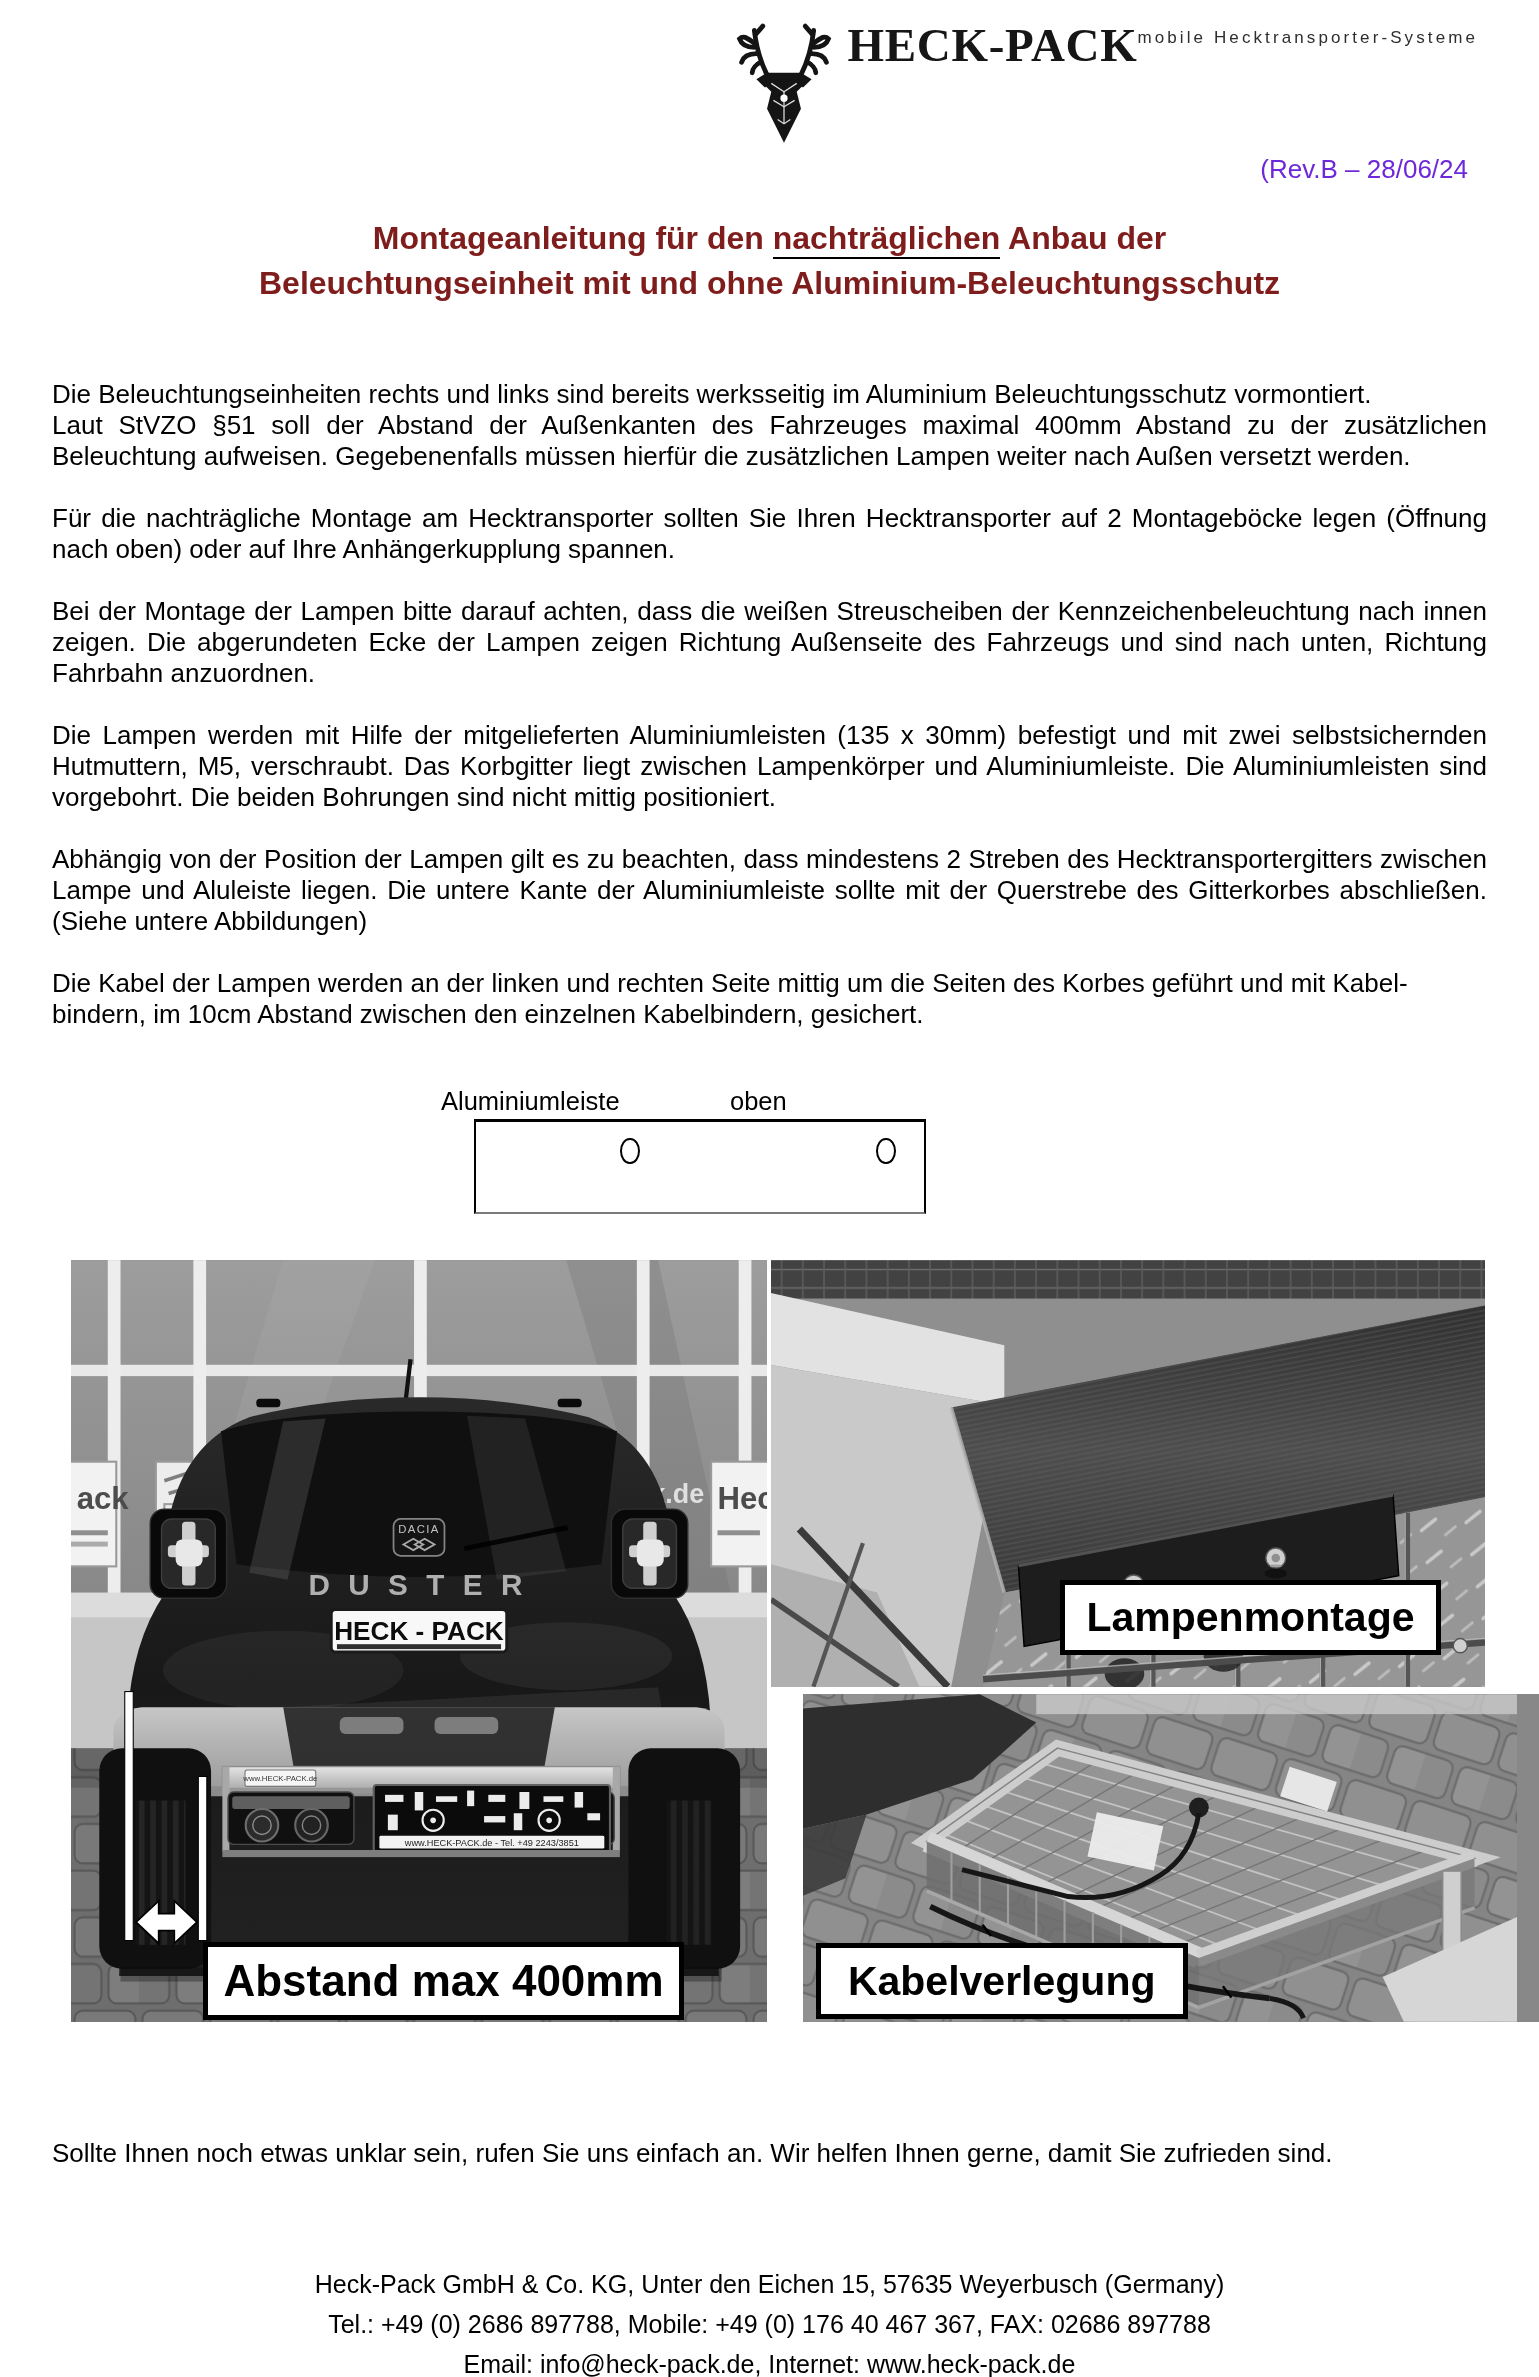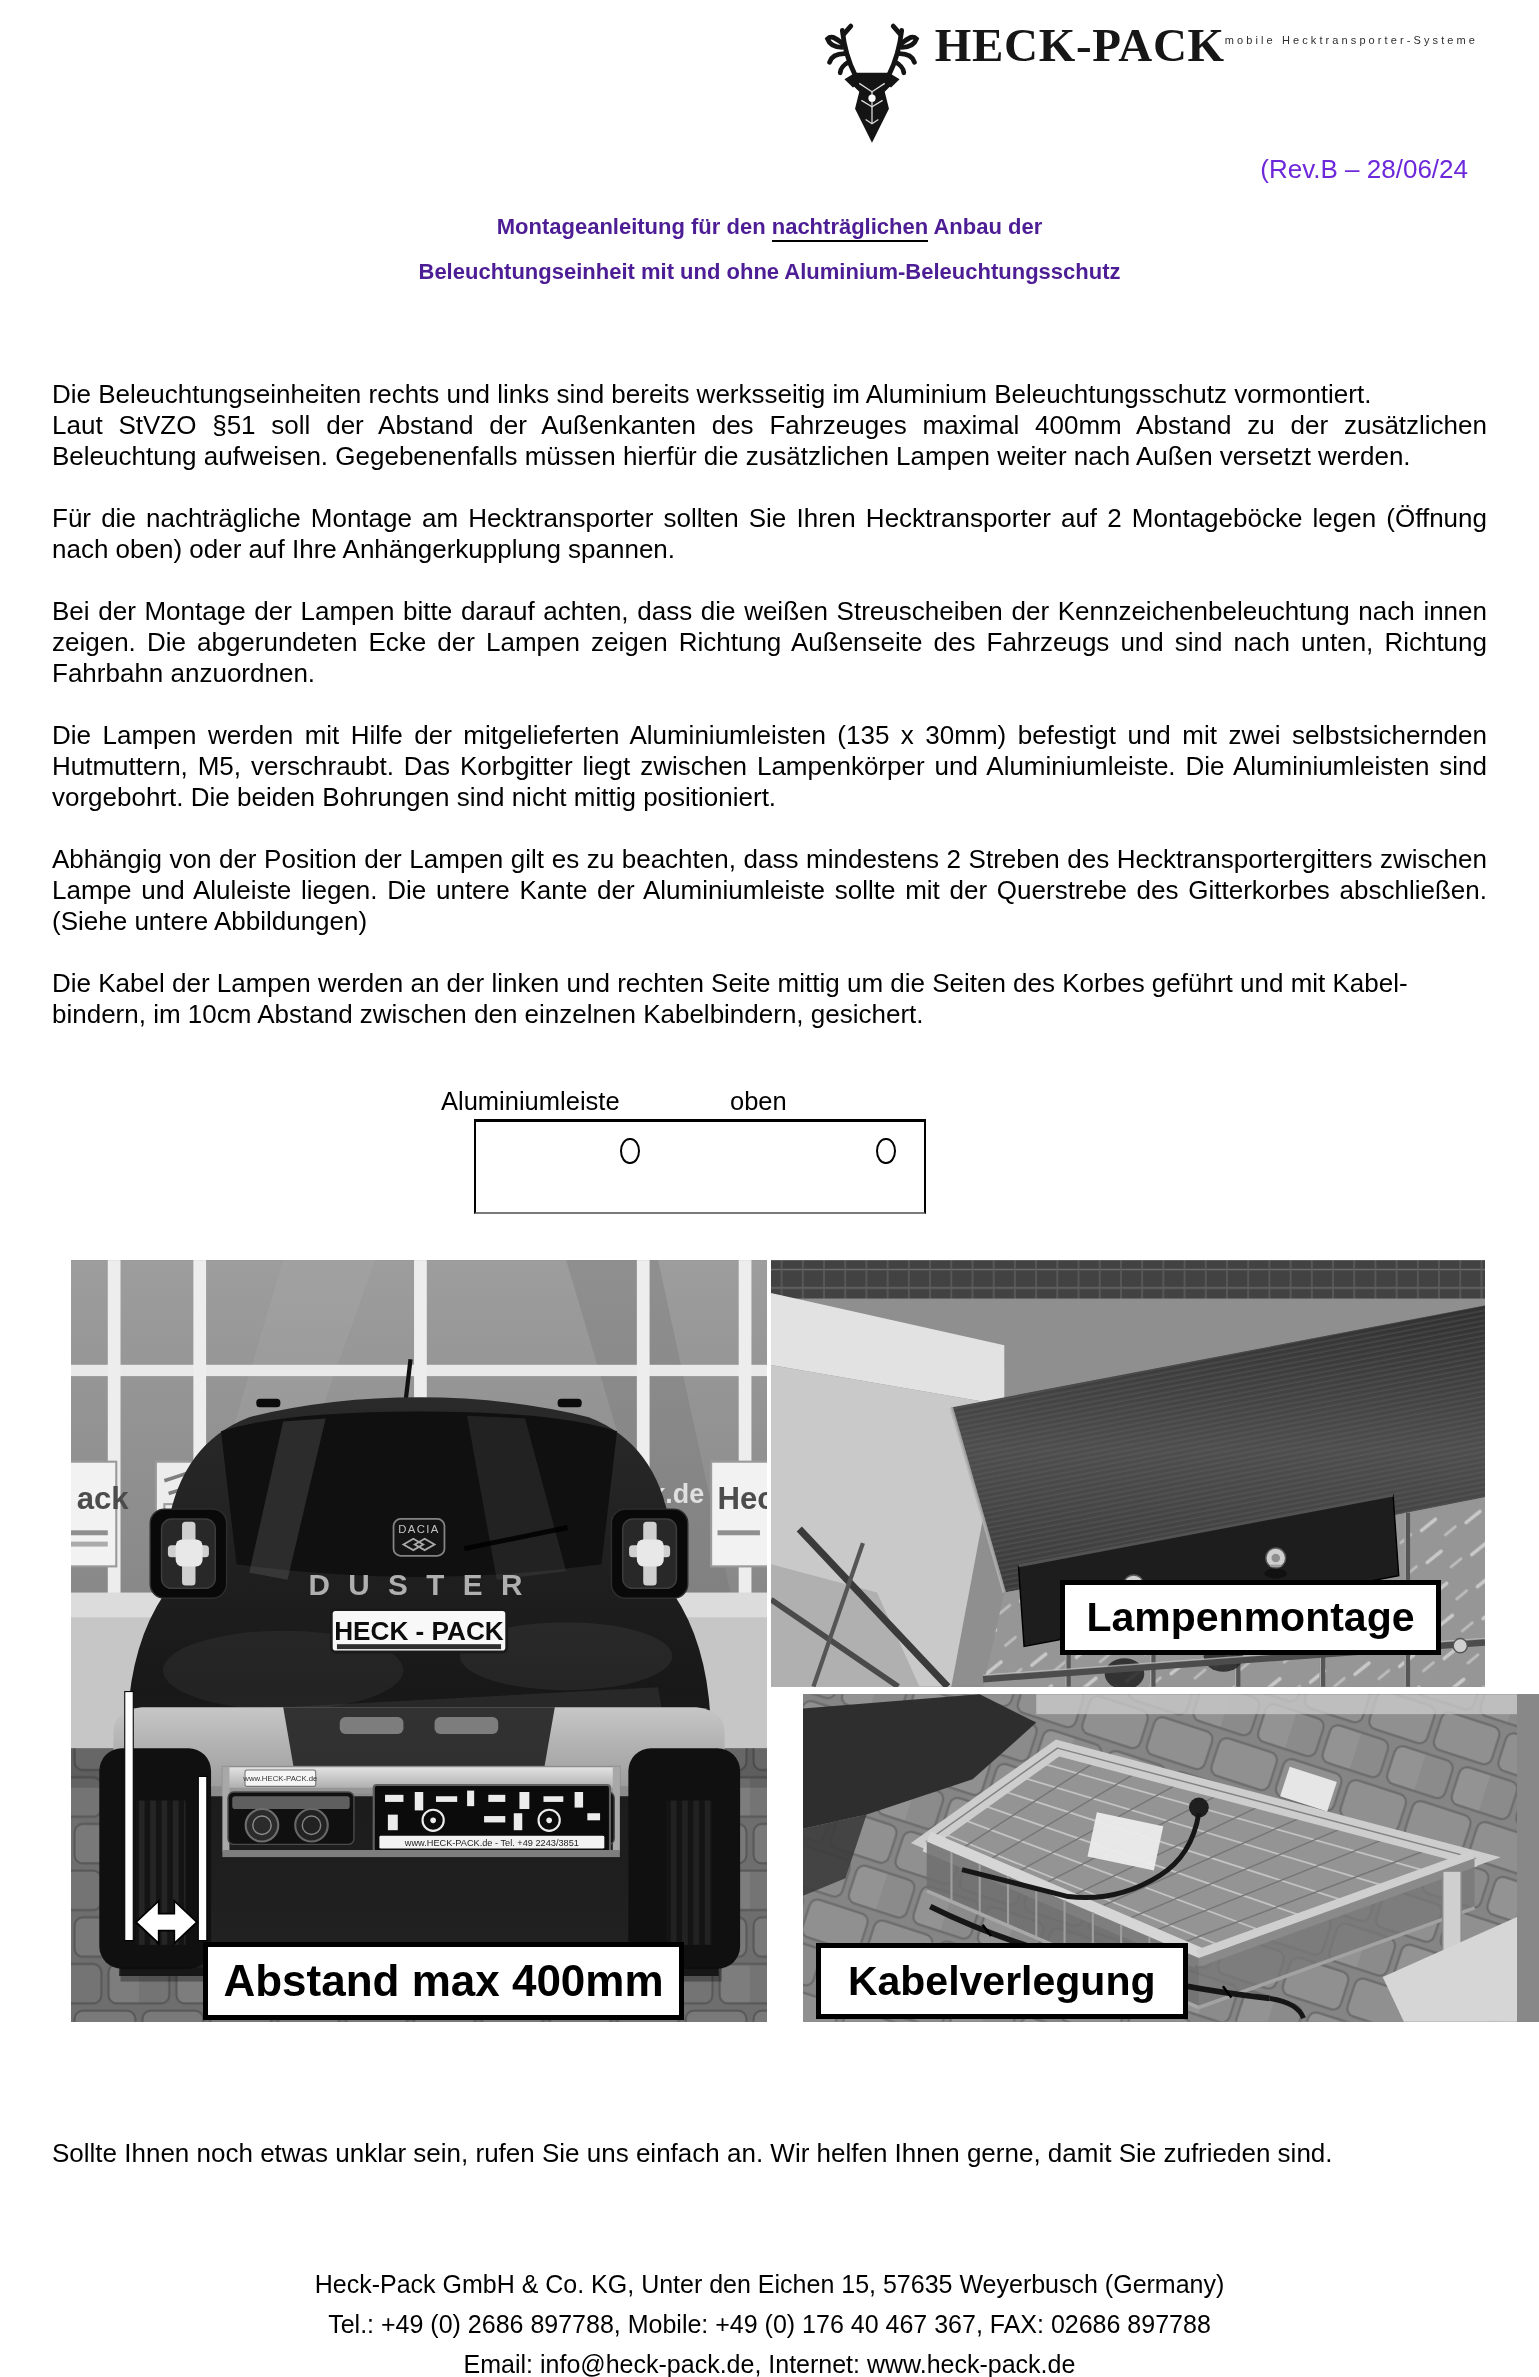--- a/index.html
+++ b/index.html
@@ -6,24 +6,24 @@
   .page {
     position:relative; width:1539px; height:2377px; background:#ffffff;
     font-family:"Liberation Sans", sans-serif; color:#000; overflow:hidden;
     margin:0 auto;
   }
   
   .logo { position:absolute; top:21px; right:61px; display:flex; align-items:flex-start; }
   .logo-text { display:flex; flex-direction:row; margin-left:10px; }
   .brand { font-family:"Liberation Serif", serif; font-size:47px; font-weight:700; color:#161616; letter-spacing:0.7px; line-height:1.05; white-space:nowrap; }
   .brand-rule { height:2.8px; background:#2a2a2a; margin-top:2.8px; }
-  .brand-subtitle { font-size:11px; letter-spacing:3.1px; color:#2e2e2e; margin-top:13px; white-space:nowrap; }
+  .brand-subtitle { font-size:17px; letter-spacing:3.1px; color:#2e2e2e; margin-top:7px; white-space:nowrap; }
   .revision { position:absolute; top:154px; right:71px; font-size:26px; color:#6d28d9; }
   
-  .title { position:absolute; top:204px; left:0; right:0; text-align:center; font-weight:bold; font-size:22px; line-height:45px; color:#4c1d95; }
+  .title { position:absolute; top:216px; left:0; right:0; text-align:center; font-weight:bold; font-size:32px; line-height:45px; color:#7f1d1d; }
   .title .u { border-bottom:2.8px solid #000; padding-bottom:1.4px; }
   
   .content { position:absolute; top:379px; left:52px; width:1435px; font-size:26px; line-height:31px; }
   .content p { margin:0 0 31px 0; text-align:justify; white-space:pre-line; }
   .closing { position:absolute; top:2138px; left:52px; width:1435px; font-size:26px; }
   
   .diag-label { position:absolute; font-size:25.5px; color:#000; }
   .diag-rect { position:absolute; left:474px; top:1119px; width:448px; height:90px; border:2.1px solid #000; border-top-width:3.5px; border-bottom-color:#7a7a7a; background:#fff; }
   .diag-hole { position:absolute; width:15.6px; height:22.6px; border:2.1px solid #000; border-radius:50%; background:#fff; }
   

